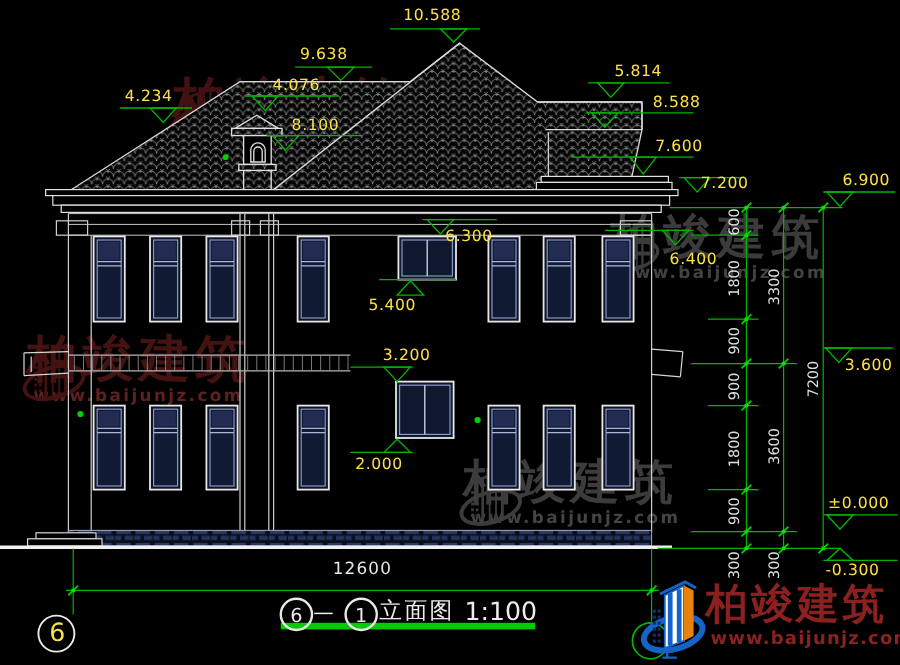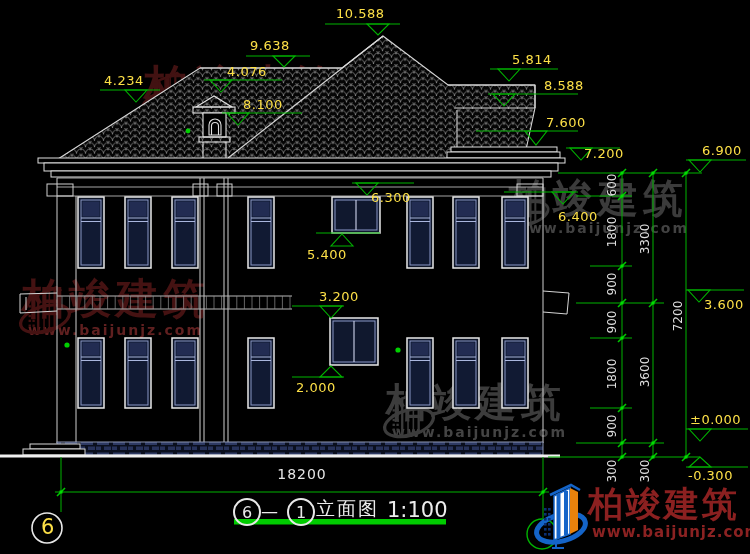--- a/index.html
+++ b/index.html
@@ -360,21 +360,21 @@
       <div class="vdim" style="left: 612px; top: 232px;">1800</div>
       <div class="vdim" style="left: 612px; top: 284px;">900</div>
       <div class="vdim" style="left: 612px; top: 322px;">900</div>
       <div class="vdim" style="left: 612px; top: 374px;">1800</div>
       <div class="vdim" style="left: 612px; top: 426px;">900</div>
       <div class="vdim" style="left: 612px; top: 471px;">300</div>
       <div class="vdim" style="left: 645px; top: 239px;">3300</div>
       <div class="vdim" style="left: 645px; top: 372px;">3600</div>
       <div class="vdim" style="left: 645px; top: 471px;">300</div>
       <div class="vdim" style="left: 678px; top: 316px;">7200</div>
-      <div class="hdim" style="left: 302px; top: 466px;">18200</div>
+      <div class="hdim" style="left: 302px; top: 466px;">12600</div>
     </div>
 
   <div class="txt" style="left:41px;top:515px;font-size:21px;">6</div>
 
   <div class="bubble" style="left:233px;top:498px;width:24px;height:24px;font-size:16px;">
     <span>6</span>
   </div>
   <div class="title-part" style="left:261px;top:501px;font-size:17px;">—</div>
   <div class="bubble" style="left:287px;top:498px;width:24px;height:24px;font-size:16px;">
     <span>1</span>

